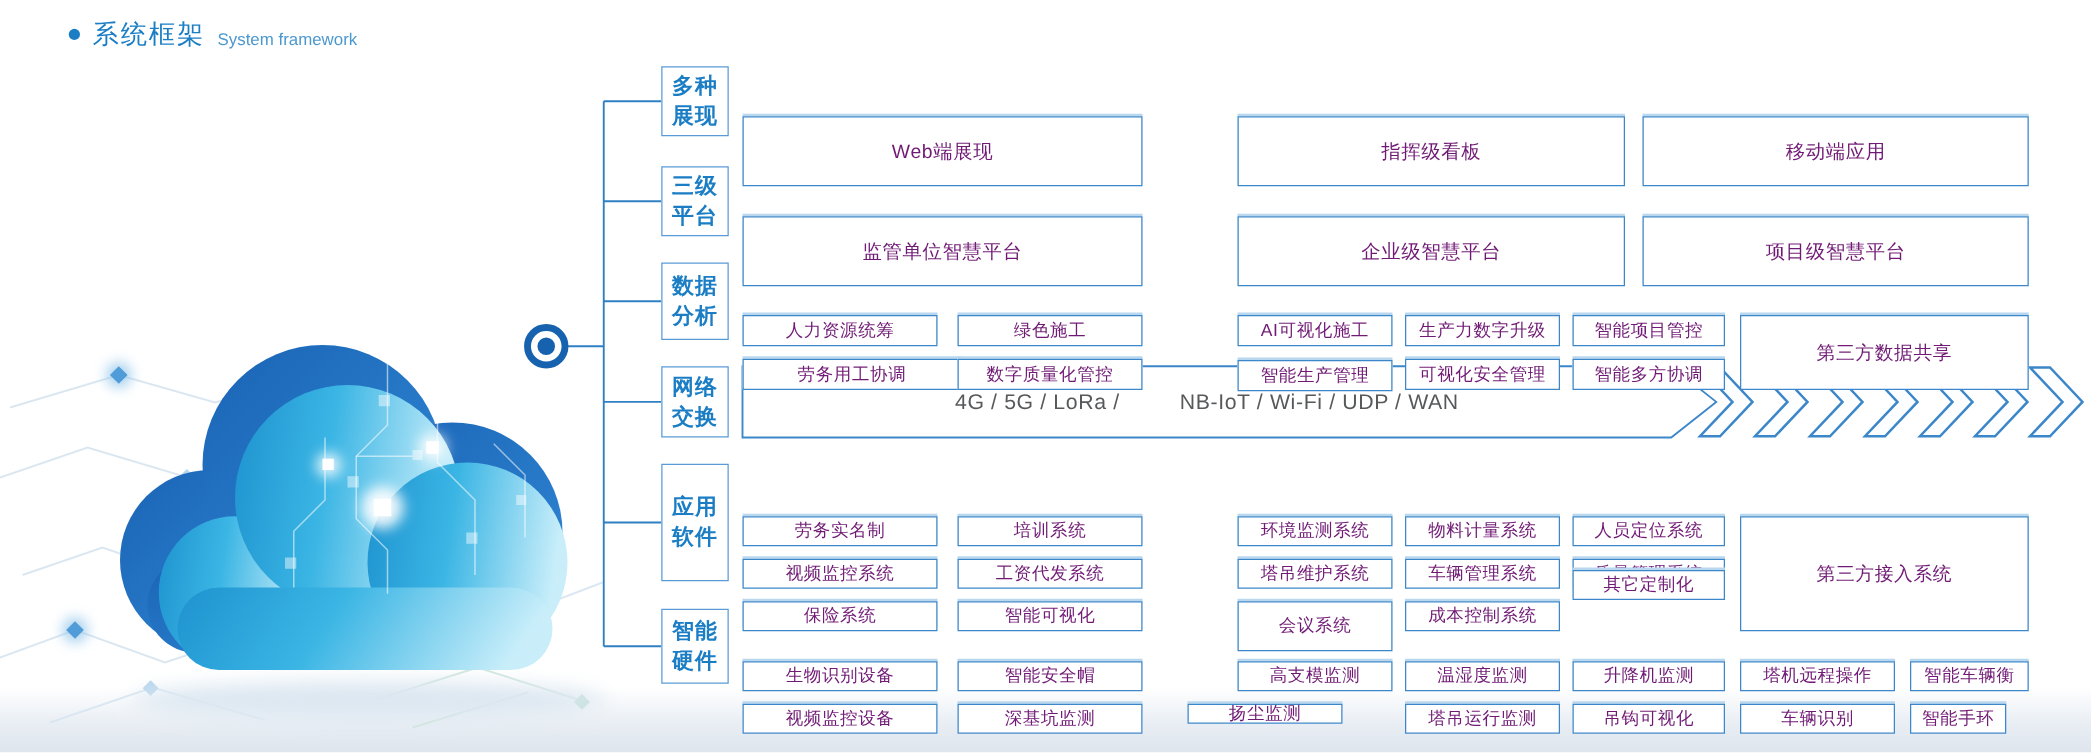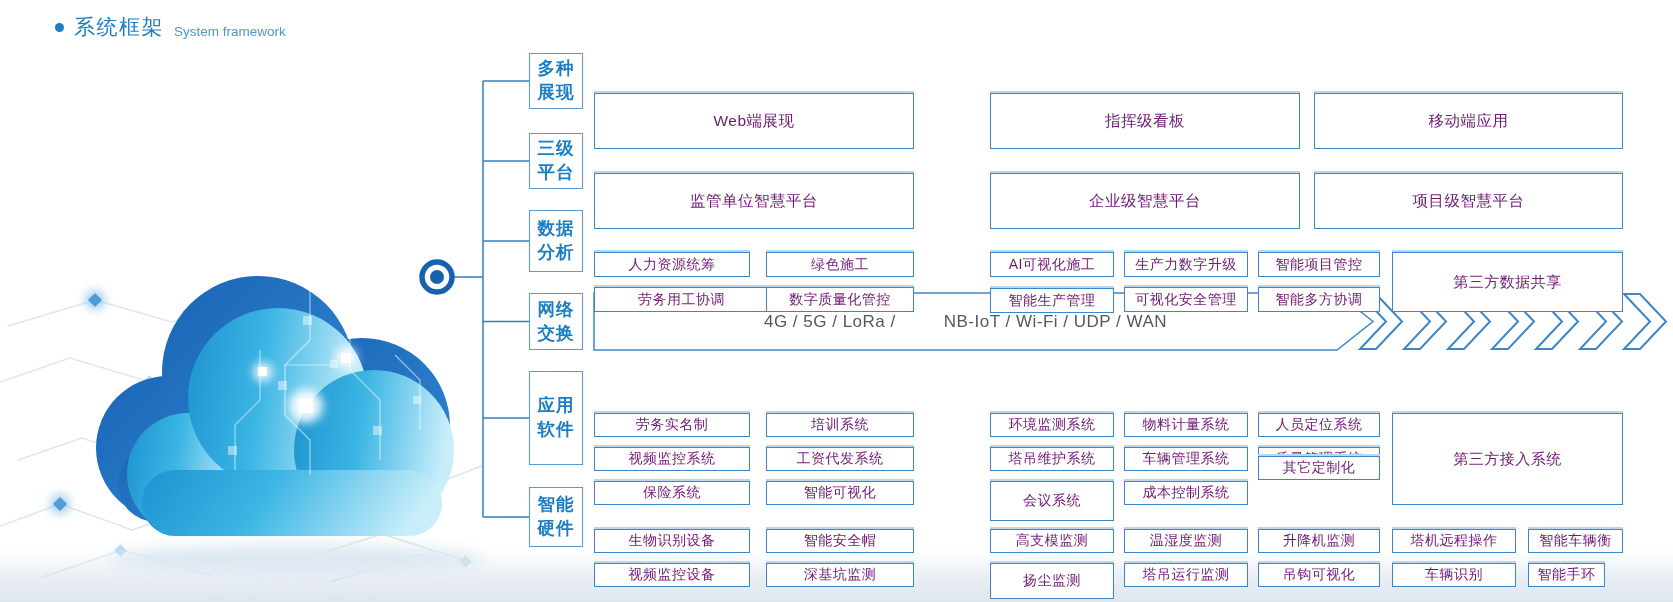--- a/index.html
+++ b/index.html
@@ -214,17 +214,17 @@
 硬件</div>
 <div class="b" style="left:594px;top:489px;width:156px;height:24px">生物识别设备</div>
 <div class="b" style="left:766px;top:489px;width:148px;height:24px">智能安全帽</div>
 <div class="b" style="left:990px;top:489px;width:124px;height:24px">高支模监测</div>
 <div class="b" style="left:1124px;top:489px;width:124px;height:24px">温湿度监测</div>
 <div class="b" style="left:1258px;top:489px;width:122px;height:24px">升降机监测</div>
 <div class="b" style="left:1392px;top:489px;width:124px;height:24px">塔机远程操作</div>
 <div class="b" style="left:1528px;top:489px;width:95px;height:24px">智能车辆衡</div>
 <div class="b" style="left:594px;top:523px;width:156px;height:24px">视频监控设备</div>
 <div class="b" style="left:766px;top:523px;width:148px;height:24px">深基坑监测</div>
-<div class="b" style="left:990px;top:523px;width:124px;height:36px">扬尘监测</div>
+<div class="b" style="left:950px;top:523px;width:124px;height:16px">扬尘监测</div>
 <div class="b" style="left:1124px;top:523px;width:124px;height:24px">塔吊运行监测</div>
 <div class="b" style="left:1258px;top:523px;width:122px;height:24px">吊钩可视化</div>
 <div class="b" style="left:1392px;top:523px;width:124px;height:24px">车辆识别</div>
 <div class="b" style="left:1528px;top:523px;width:77px;height:24px">智能手环</div>
 
 </body></html>

